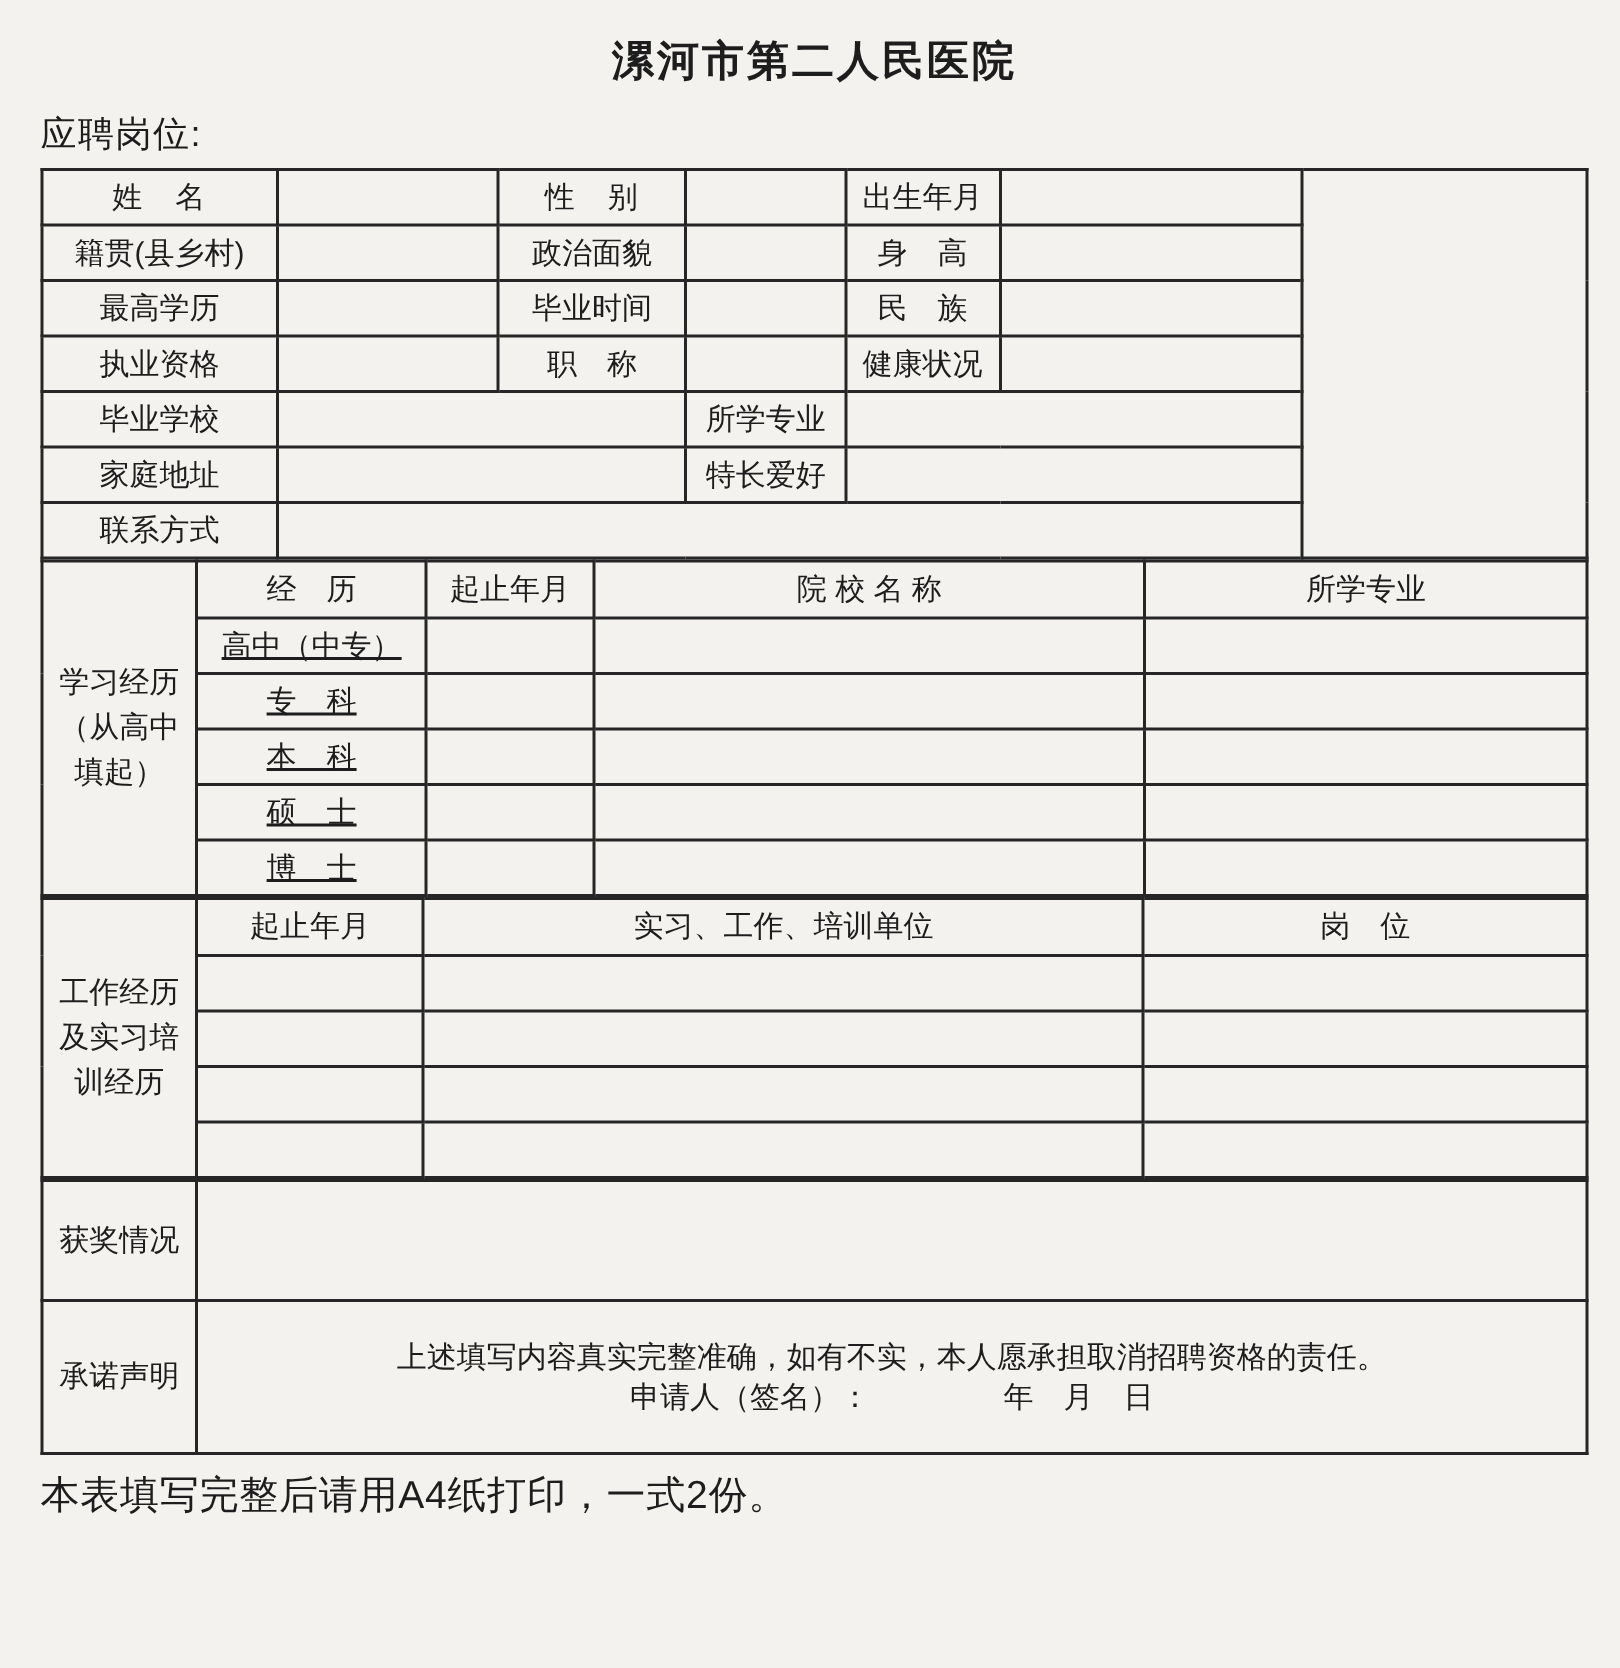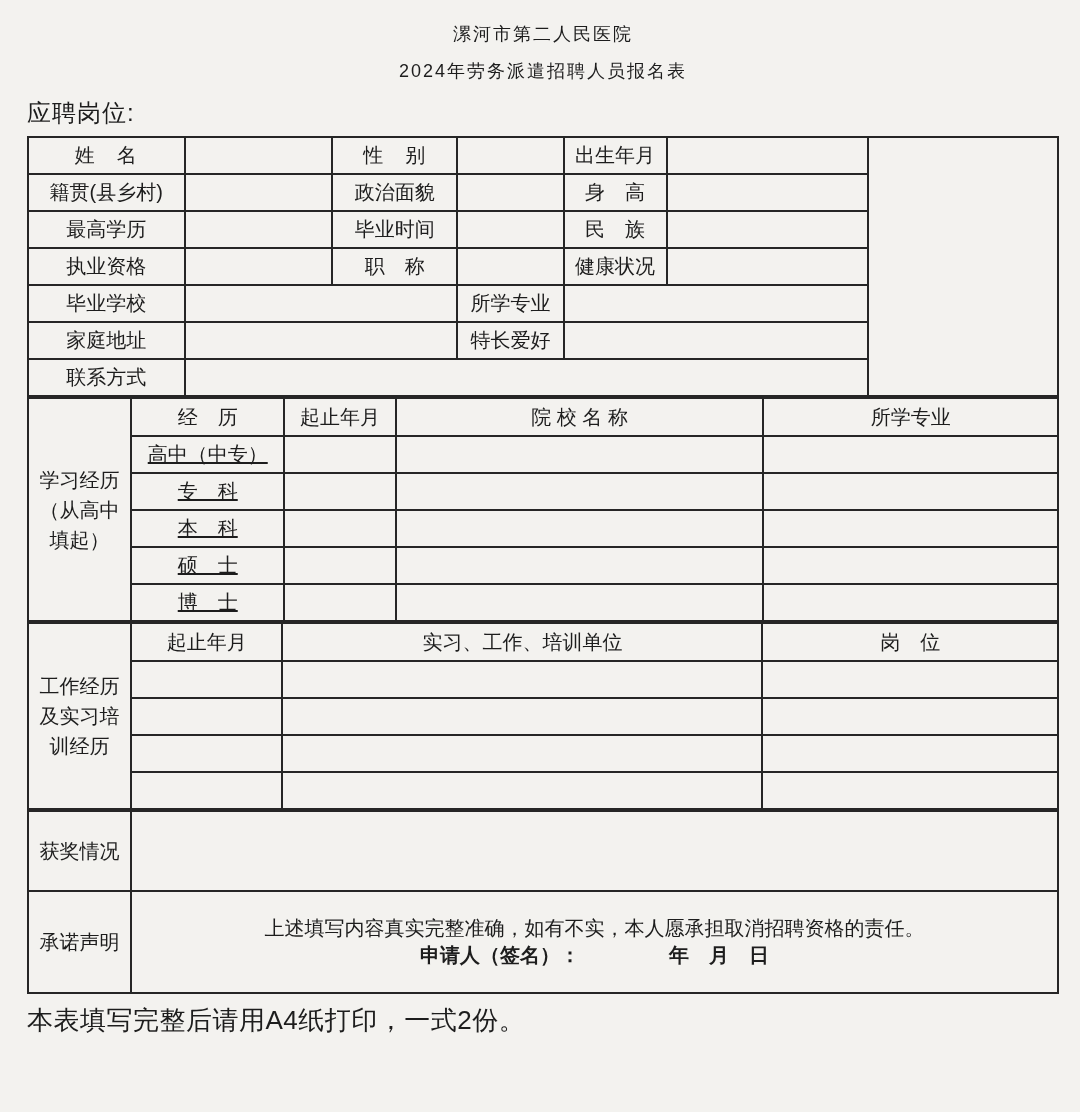--- a/index.html
+++ b/index.html
@@ -9,21 +9,21 @@
     background: #f3f2ef;
     font-family: "Liberation Sans", sans-serif;
     color: #1d1d1d;
   }
   .page {
     width: 1080px; height: 1112px;
     padding: 24px 21px 0 27px;
   }
   .title, .subtitle {
     margin: 0; text-align: center;
-    font-size: 18px; font-weight: 400; letter-spacing: 2px;
+    font-size: 28px; font-weight: 700; letter-spacing: 2px;
     line-height: 1.2;
   }
   .subtitle { margin-top: 15px; }
   .position-line {
     font-size: 24px; margin-top: 15px; margin-bottom: 7px;
     letter-spacing: 1px;
   }
   table {
     width: 100%; border-collapse: collapse; table-layout: fixed;
   }
@@ -41,32 +41,31 @@
   .row-awards td { height: 80px; }
   .row-decl td { height: 100px; }
   .sec-label { white-space: pre-line; line-height: 1.5; padding: 0 2px; text-align: center; }
   .sp { letter-spacing: 1px; margin-left: 16px; }
   .decl-cell { vertical-align: middle; padding: 0; }
   .decl-inner {
     height: 100%; display: flex; flex-direction: column;
     justify-content: space-evenly; align-items: center;
     padding: 23px 0;
   }
-  .decl-line2 { display: flex; align-items: flex-end; gap: 89px; font-weight: bold; }
+  .decl-line2 { display: flex; align-items: flex-end; gap: 89px; }
   .footer-note {
     font-size: 26px; margin-top: 9px; letter-spacing: 0.5px;
   }
 </style>
 </head>
 <body>
 
 <div class="page">
 
   <h1 class="title">漯河市第二人民医院</h1>
-  <h2 class="subtitle">2024年劳务派遣招聘人员报名表</h2>
 
   <div class="position-line">应聘岗位:</div>
 
   <table class="t-personal">
     <colgroup>
       <col style="width:15.2%">
         <col style="width:14.3%">
         <col style="width:12.2%">
       <col style="width:10.3%">
         <col style="width:10.0%">

